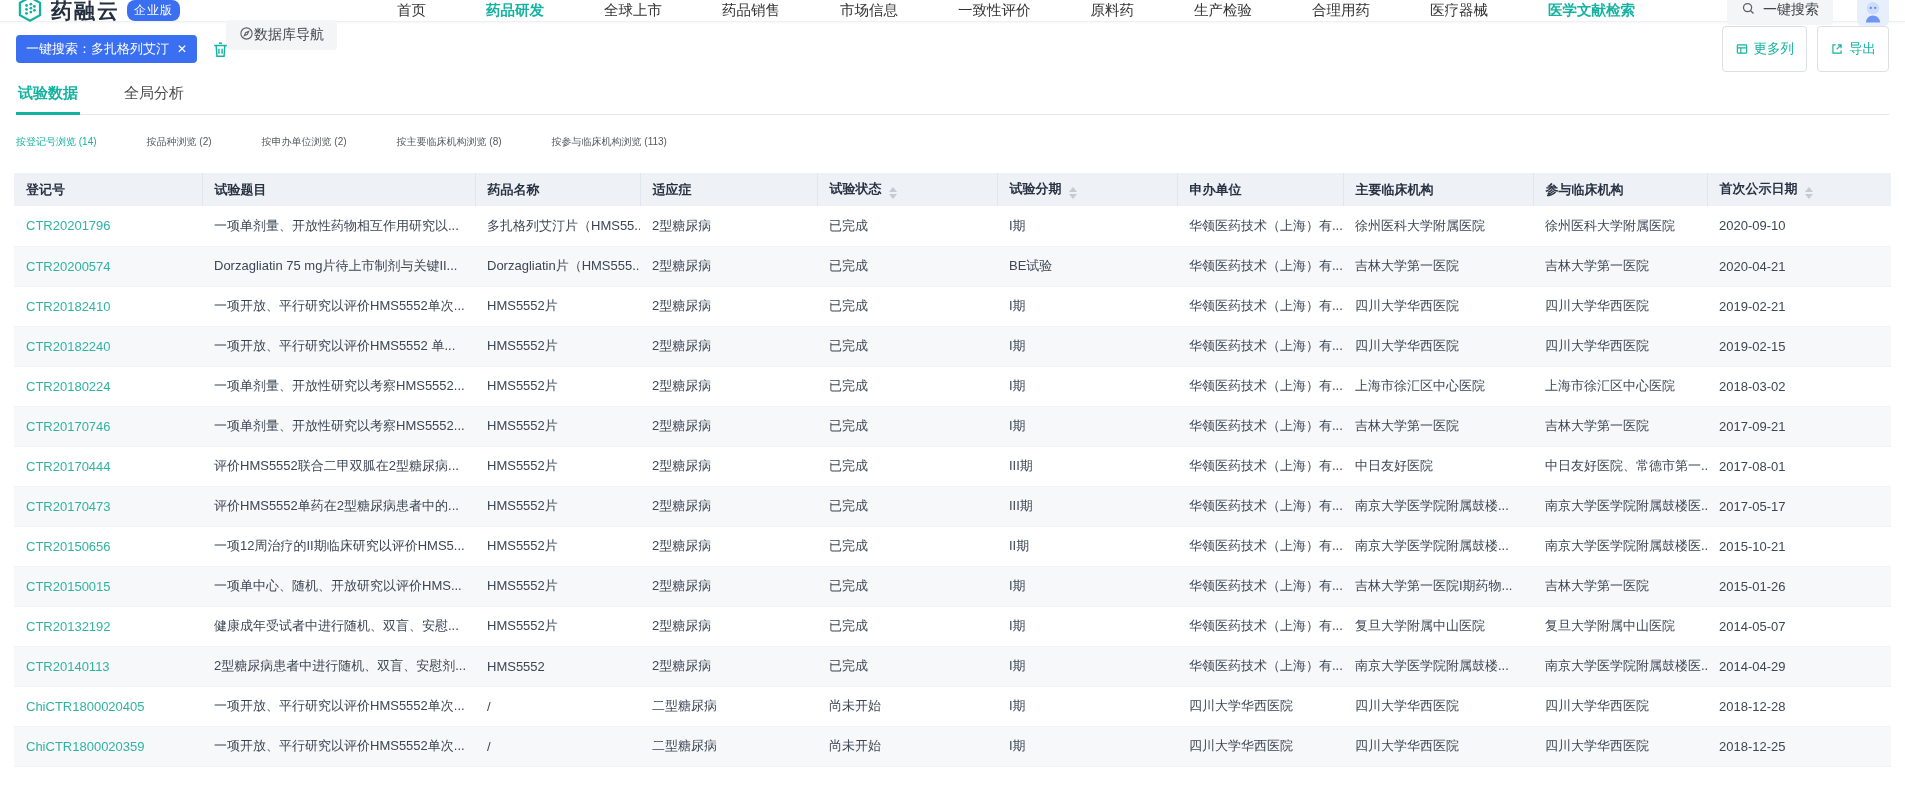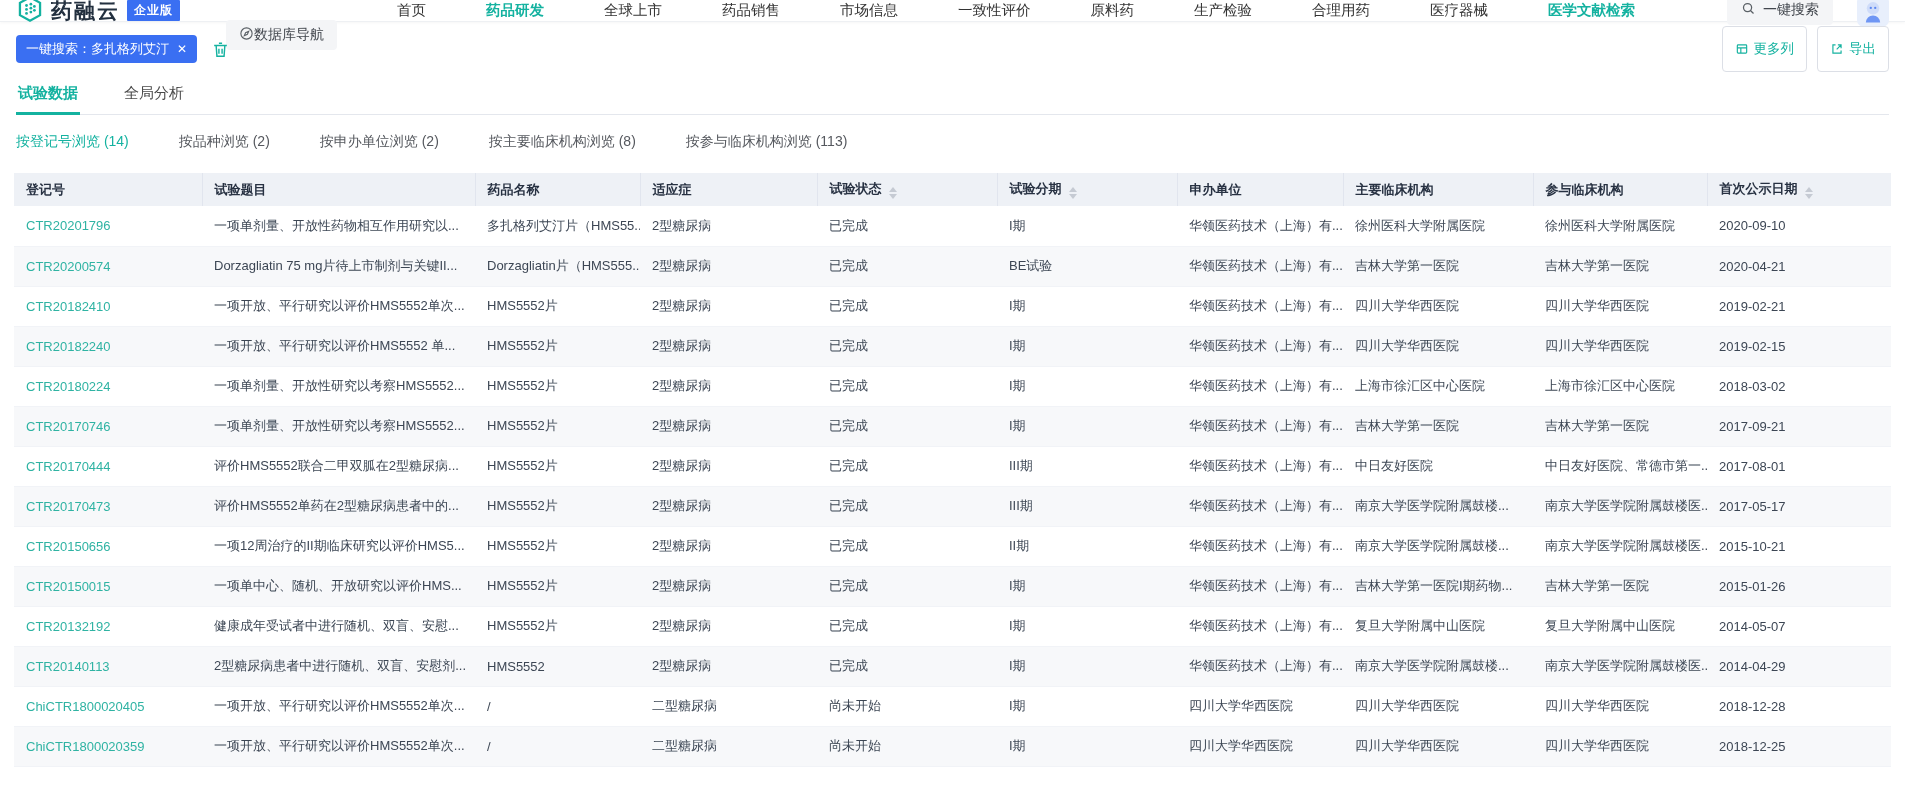--- a/index.html
+++ b/index.html
@@ -5,21 +5,21 @@
   * { box-sizing: border-box; margin: 0; padding: 0; }
   html,body { width: 1905px; height: 800px; overflow: hidden; background: #fff;
     font-family: "Liberation Sans", "DejaVu Sans", sans-serif; color:#333; }
 
   
   .topnav { height: 22px; display: flex; align-items: center; padding: 0 16px;
     border-bottom: 1px solid #eef0f3; box-shadow: 0 1px 3px rgba(0,0,0,.04); background:#fff; }
   .brand { display: flex; align-items: center; gap: 7px; }
   .brand-name { font-size: 21px; font-weight: bold; color: #23303f; letter-spacing: 2px; }
   .brand-badge { background: #3a6ff2; color: #fff; font-size: 12px; padding: 2px 7px;
-    border-radius: 1px; font-weight: bold; letter-spacing: 1px; }
+    border-radius: 8px; font-weight: normal; letter-spacing: 1px; }
   .db-pill { display: flex; align-items: center; background: #f4f5f7; color: #42474e;
     border-radius: 4px; padding: 6px 13px; font-size: 14px; margin-left: 46px; cursor: pointer; margin-top: 48px; }
   .nav-items { display: flex; align-items: center; gap: 32px; margin-left: 32px; }
   .nav-item { font-size: 14.5px; color: #333; cursor: pointer; white-space: nowrap; text-decoration: none; margin-left: 28px; }
   .nav-item.active { color: #14b2a0; font-weight: bold; }
   .nav-right { margin-left: auto; display: flex; align-items: flex-start; gap: 24px; }
   .search-pill { display: flex; align-items: center; gap: 7px; background: #f4f5f7; color: #42474e;
     border-radius: 4px; padding: 6px 14px; font-size: 14px; cursor: pointer; }
 
   
@@ -33,21 +33,21 @@
     background: #fff; color: #14b2a0; border-radius: 4px; padding: 13px 12px; font-size: 13.5px; cursor: pointer; }
 
   
   .tabs { display: flex; gap: 42px; margin: 16px 16px 0; border-bottom: 1px solid #e4e7ed; }
   .tab { font-size: 15px; color: #4a4a4a; padding: 4px 2px 11px; cursor: pointer; position: relative; }
   .tab.active { color: #14b2a0; font-weight: bold; }
   .tab.active::after { content: ""; position: absolute; left: 0; right: 0; bottom: -1px; height: 3px; background: #14b2a0; }
 
   
   .filters { display: flex; gap: 50px; margin: 16px 16px 0; height: 22px; align-items: center; }
-  .filter-item { font-size: 14px; color: #55585e; cursor: pointer; white-space: nowrap; }
+  .filter-item { font-size: 10px; color: #55585e; cursor: pointer; white-space: nowrap; }
   .filter-item.active { color: #14b2a0; }
 
   
   .table-wrap { margin: 20px 14px 0; }
   table { width: 100%; border-collapse: collapse; table-layout: fixed; }
   thead th { background: #eef1f6; height: 30px; font-size: 13px; font-weight: bold; color: #273142;
     text-align: left; padding: 7px 12px; white-space: nowrap; overflow: hidden; border-left: 1px solid #e1e5ee; }
   thead th:first-child { border-left: none; }
   tbody td { height: 40px; padding: 0 12px; font-size: 13px; color: #3c4654; white-space: nowrap;
     overflow: hidden; border-bottom: 1px solid #f1f3f7; }

